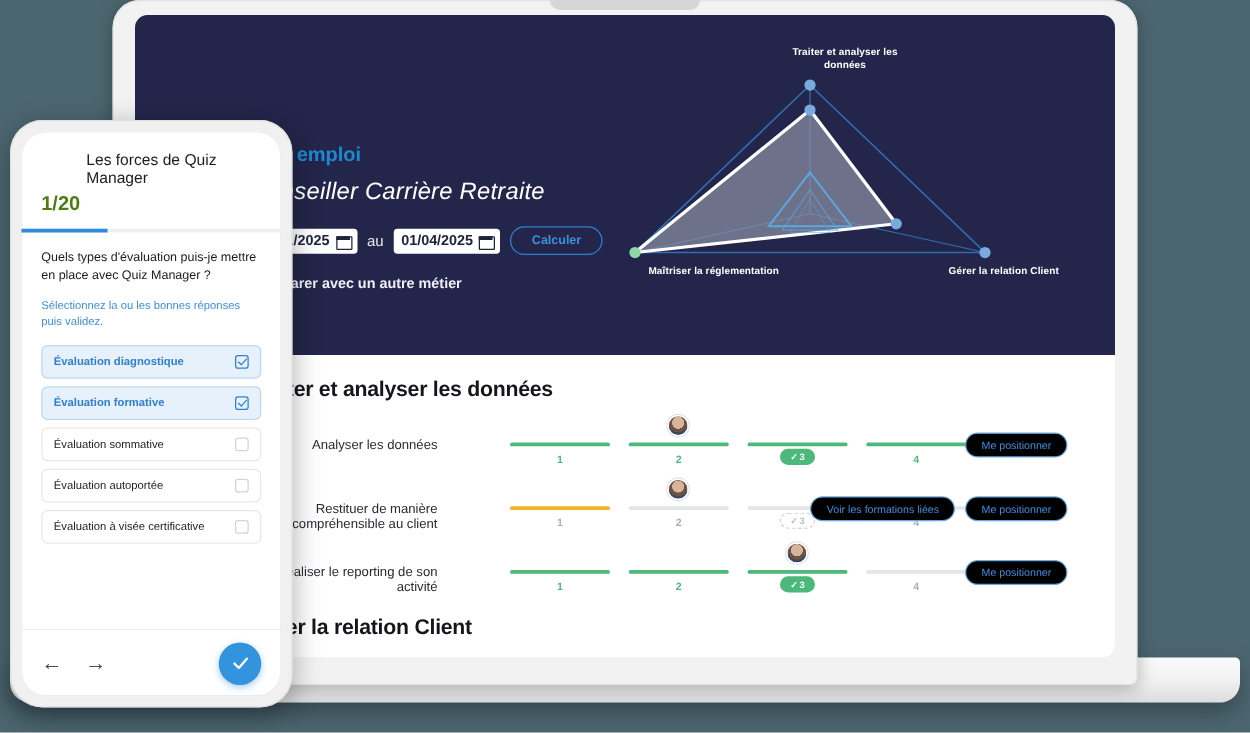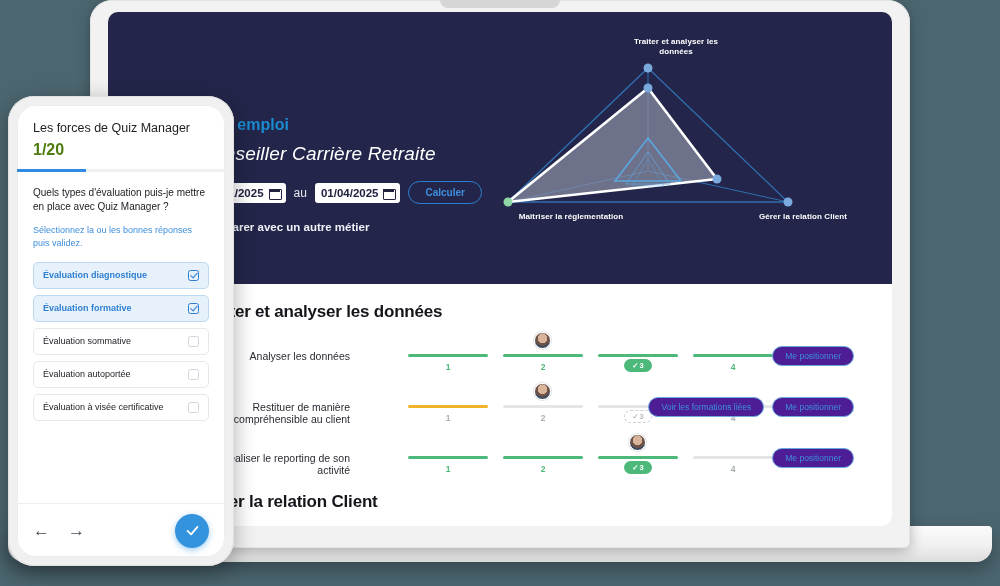--- a/index.html
+++ b/index.html
@@ -108,38 +108,38 @@
     font-size:7.5px; font-weight:700; display:flex; align-items:center;
     justify-content:center; gap:1px;
   }
   .avatar {
     position:absolute; top:6px; width:17px; height:17px; border-radius:50%;
     background:radial-gradient(circle at 50% 35%, #d8b49b 0 38%, #6d5345 40% 60%, #3a4a63 62% 100%);
     border:1.6px solid #fff; box-shadow:0 0 0 1px #e2e2e2;
   }
   .rowbtns { position:absolute; right:38px; top:20px; display:flex; gap:8px; }
   .pill {
-    border:1px solid #6aa9e0; color:#3f8fdd; background:#4c1d95;
+    border:1px solid #6aa9e0; color:#3f8fdd; background:#000000;
     border-radius:12px; padding:4px 12px; font-size:8.5px; cursor:pointer;
     white-space:nowrap;
   }
 
   
   #phone { position:absolute; left:8px; top:96px; width:226px; height:470px; }
   #phone-frame {
     position:absolute; inset:0; background:#f0f0f0; border-radius:26px;
     box-shadow:0 6px 22px rgba(0,0,0,.32), inset 0 0 0 1px #e0e0e0;
   }
   #phone-screen {
     position:absolute; left:9px; top:9px; right:9px; bottom:9px;
     background:#fff; border-radius:19px; overflow:hidden;
     box-shadow:inset 0 0 0 1px #ececec;
   }
   #q-head { padding:16px 16px 0 16px; }
-  #q-title { font-size:12.5px; color:#1d1d22; font-weight:400; }
+  #q-title { font-size:12.5px; color:#1d1d22; font-weight:400;margin-left:36px; }
   #q-count { font-size:16px; font-weight:700; color:#4d7c0f; margin-top:6px; }
   #q-progbar { margin-top:10px; height:2.5px; background:#eef0f2; position:relative; }
   #q-progfill { position:absolute; left:0; top:0; height:100%; width:33%; background:#2f8ae0; }
   #q-body { padding:14px 16px 0 16px; }
   #q-question { font-size:10px; color:#1b1b22; line-height:1.45; font-weight:400; }
   #q-hint { font-size:9px; color:#3f8fdd; line-height:1.45; margin-top:9px; }
   #q-options { margin-top:12px; display:flex; flex-direction:column; gap:6px; }
   .opt {
     display:flex; align-items:center; justify-content:space-between;
     border:1px solid #e6e9ec; border-radius:5px; padding:7px 9px;

